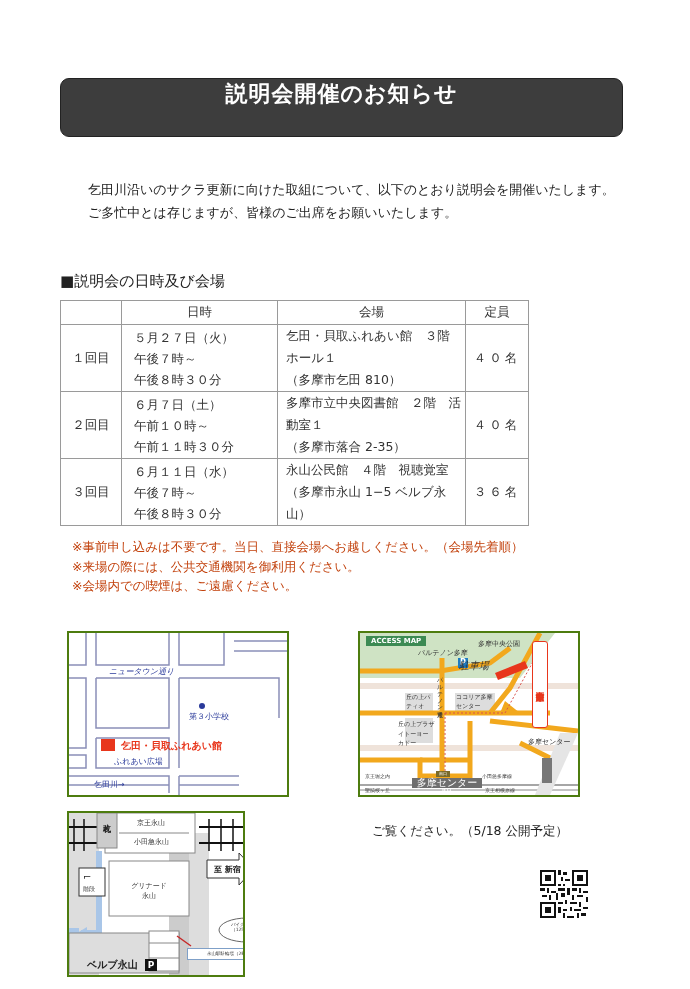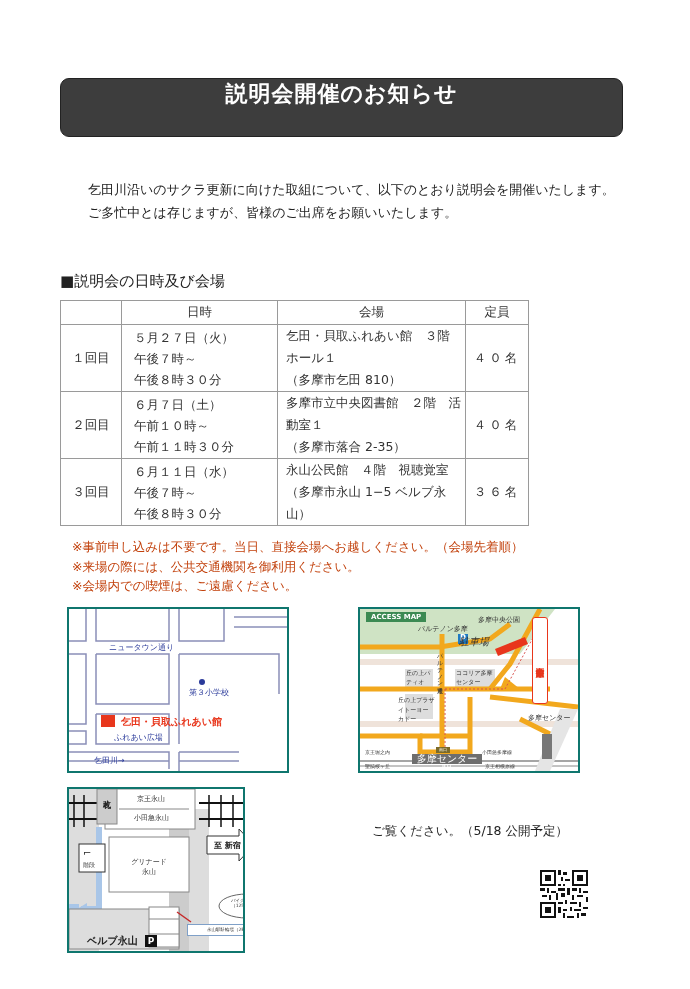--- a/index.html
+++ b/index.html
@@ -15,21 +15,21 @@
   table.sched { position:absolute; left:60px; top:300px; width:469px;
                 border-collapse:collapse; font-size:12.5px; color:#333; }
   table.sched td, table.sched th { border:1px solid #9a9a9a; padding:0; }
   table.sched th { font-weight:normal; height:23px; text-align:center; }
   table.sched td.round { width:60px; text-align:center; }
   table.sched td.dt { width:143px; padding-left:12px; line-height:21px; vertical-align:middle; }
   table.sched td.venue { padding-left:8px; line-height:22px; }
   table.sched td.cap { width:62px; text-align:center; letter-spacing:3px; }
   table.sched tr.row { height:66px; }
   .notes { left:72px; top:537px; font-size:12.5px; line-height:19.5px; color:#c2410c; }
-  .map { position:absolute; border:2px solid #0f766e; box-sizing:border-box; overflow:hidden; background:#fff; }
+  .map { position:absolute; border:2px solid #4d7c0f; box-sizing:border-box; overflow:hidden; background:#fff;margin-top:24px; }
   .details { left:372px; top:820px; font-size:12.5px; line-height:21px; color:#222; }
   .qr { left:540px; top:870px; width:48px; height:48px; }
   .lbl { position:absolute; font-size:8px; white-space:nowrap; }
 </style>
 </head>
 <body>
 
 <div class="abs banner">
   <span>説明会開催のお知らせ</span>
 </div>
@@ -112,21 +112,21 @@
       <polyline points="27,105 100,105 100,135 27,135 27,105"></polyline>
       <polyline points="0,122 17,122 17,135 0,135"></polyline>
       <polyline points="0,143 100,143 100,160"></polyline>
       <polyline points="0,152 100,152"></polyline>
       <polyline points="110,143 170,143"></polyline>
         <polyline points="110,152 170,152"></polyline>
       <polyline points="110,143 110,162"></polyline>
     </g>
     <circle cx="133" cy="73" r="3" fill="#2a3a9a"></circle>
   </svg>
-  <div class="lbl" style="left:40px;top:33px;color:#2a3a9a;">ニュータウン通り</div>
+  <div class="lbl" style="left:40px;top:33px;color:#2a3a9a;font-style:italic;">ニュータウン通り</div>
   <div class="lbl" style="left:120px;top:78px;color:#2a3a9a;">第３小学校</div>
   <div class="abs" style="left:32px;top:106px;width:14px;height:12px;background:#e8361c;"></div>
   <div class="lbl" style="left:52px;top:106px;color:#e8361c;font-size:10px;font-weight:bold;">乞田・貝取ふれあい館</div>
   <div class="lbl" style="left:45px;top:123px;color:#2a3a9a;">ふれあい広場</div>
   <div class="lbl" style="left:25px;top:146px;color:#2a3a9a;">乞田川→</div>
 </div>
 
 <div class="map" style="left:358px;top:607px;width:222px;height:166px;">
   <svg width="218" height="162" style="position:absolute;left:0;top:0">
     <polygon points="0,0 195,0 160,45 0,45" fill="#cfe3c4"></polygon>

